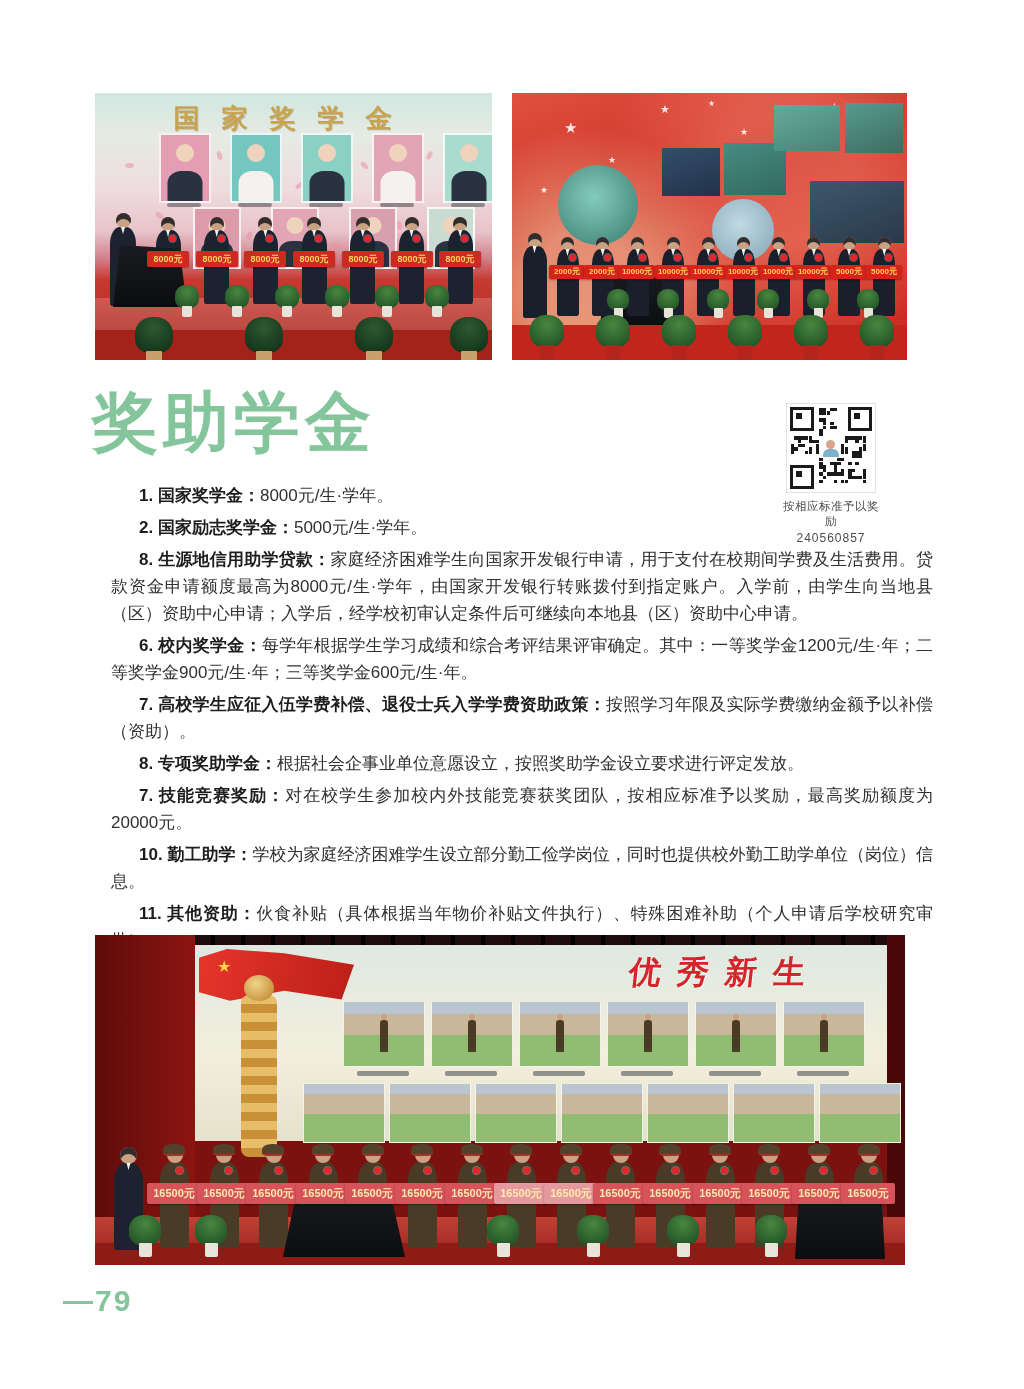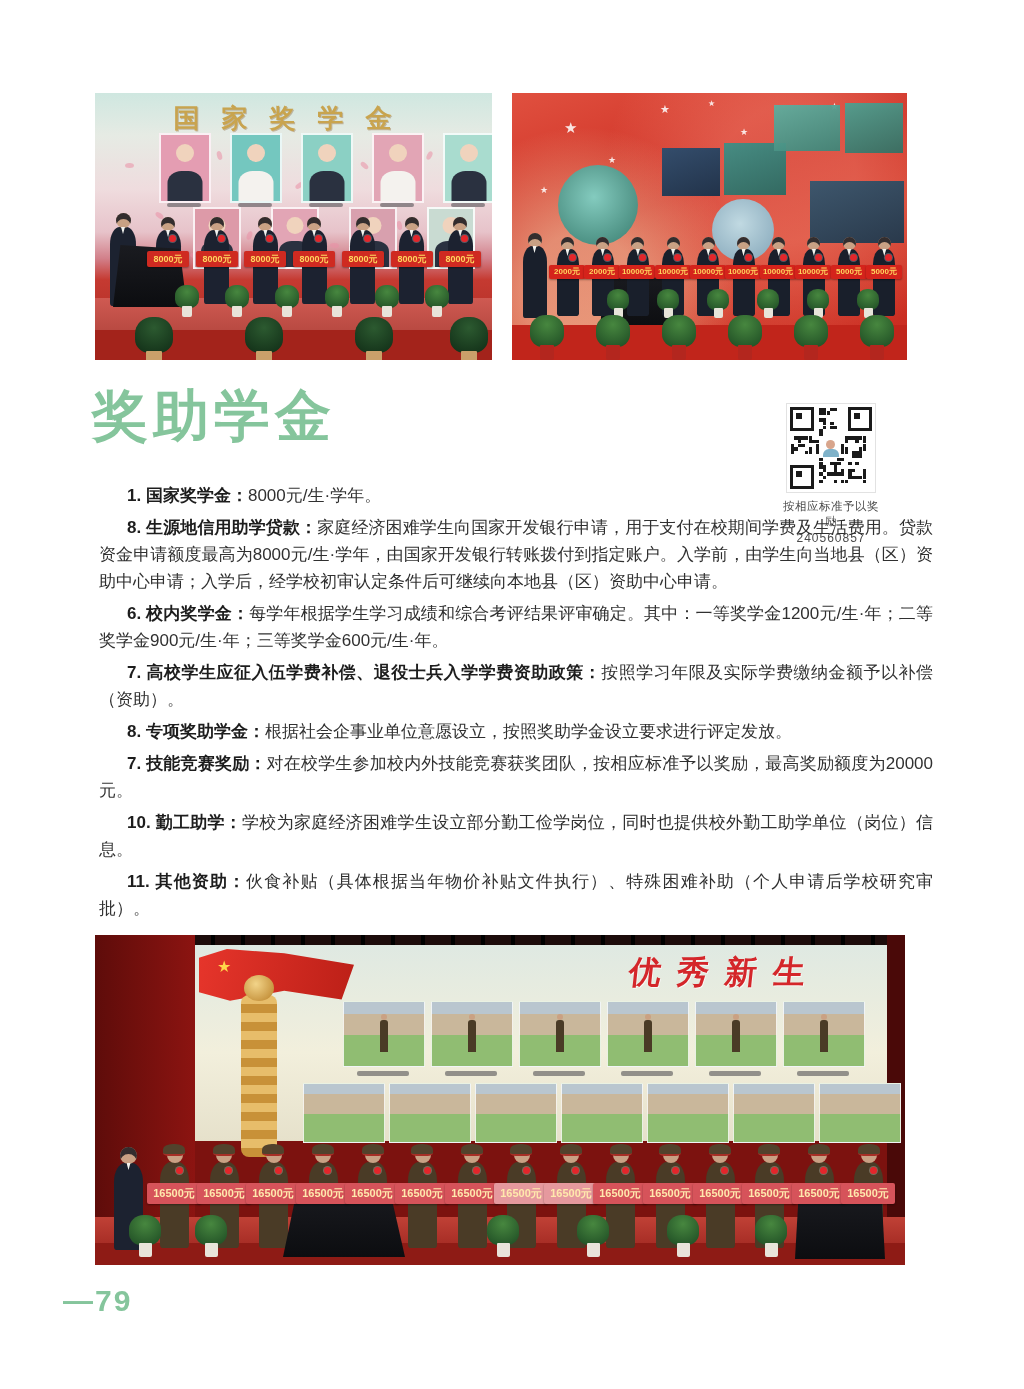--- a/index.html
+++ b/index.html
@@ -44,36 +44,36 @@
   .card{position:absolute;border:1px solid rgba(255,255,255,.8);
         background:linear-gradient(180deg,#b9c6cf 0 18%,#c9b79b 18% 52%,#90bd72 52% 100%);}
   .card .fig{position:absolute;left:50%;transform:translateX(-50%);}
   .screen{position:absolute;background:linear-gradient(180deg,#dfe9e2 0%,#f2efdc 55%,#e6e1cb 100%);}
   .flag{position:absolute;background:linear-gradient(100deg,#e6352b,#bb1f17);
         clip-path:polygon(0 12%,18% 0,55% 6%,100% 22%,92% 70%,55% 58%,20% 72%,0 60%);}
   .pillar{position:absolute;border-radius:8px;
         background:repeating-linear-gradient(0deg,#c89138 0 9px,#e7bd6a 9px 18px);}
   .pillar-top{position:absolute;border-radius:50%;background:radial-gradient(circle at 40% 35%,#f2d489,#b97f26);}
   .stage{position:absolute;left:0;right:0;}
-  .page-title{position:absolute;left:92px;top:386px;margin:0;font-size:56px;line-height:1.1;
-              font-weight:800;letter-spacing:5px;font-family:Liberation Serif, serif;}
+  .page-title{position:absolute;left:92px;top:386px;margin:0;font-size:66px;line-height:1.1;
+              font-weight:800;letter-spacing:5px;}
   .qr-block{position:absolute;left:779px;top:404px;width:104px;text-align:center;}
   .qr{position:relative;width:88px;height:88px;margin:0 auto;background:#fff;
       box-shadow:0 0 0 1px #e2e2e2;}
   .qr-cell{position:absolute;background:#1a1a1a;}
   .qr-finder{position:absolute;width:18px;height:18px;border:3px solid #1a1a1a;background:#fff;}
   .qr-finder::after{content:"";position:absolute;left:3px;top:3px;width:6px;height:6px;background:#1a1a1a;}
   .qr-avatar{position:absolute;left:33px;top:33px;width:22px;height:22px;background:#fff;border-radius:4px;}
   .qr-avatar i{position:absolute;left:6px;top:3px;width:9px;height:9px;border-radius:50%;background:#d8a58c;}
   .qr-avatar b{position:absolute;left:3px;top:12px;width:16px;height:8px;border-radius:6px 6px 0 0;background:#7fb2c9;}
   .qr-cap1{margin-top:7px;font-size:11.5px;color:#4a4a4a;letter-spacing:.5px;}
   .qr-cap2{margin-top:2px;font-size:12px;color:#4a4a4a;letter-spacing:1px;}
   .body-list{position:absolute;left:95px;top:482px;width:838px;font-size:17px;line-height:27px;
              color:#303030;text-align:justify;}
-  .body-list p{margin:0 0 5px 4px;text-indent:1.65em;}
+  .body-list p{margin:0 0 5px 16px;text-indent:1.65em;}
   .body-list b{color:#1d1d1d;}
   .page-number{position:absolute;left:63px;top:1284px;font-size:30px;font-weight:600;letter-spacing:2px;}
 </style>
 </head>
 <body>
 
 <div class="page">
 
   <div class="photo" id="photoA">
     <div class="banner" id="bannerA" style="color: rgb(199, 157, 63);">国家奖学金</div>
@@ -479,20 +479,21 @@
         <div class="qr-cell" style="left: 53.9px; top: 75.5px; width: 3.6px; height: 3.6px;"></div>
         <div class="qr-cell" style="left: 57.5px; top: 75.5px; width: 3.6px; height: 3.6px;"></div>
         <div class="qr-cell" style="left: 75.5px; top: 75.5px; width: 3.6px; height: 3.6px;"></div>
       </div>
     <div class="qr-cap1">按相应标准予以奖励</div>
     <div class="qr-cap2">240560857</div>
   </div>
 
   <div class="body-list" id="list">
       <p><b>1. 国家奖学金：</b><span>8000元/生·学年。</span></p>
+      <p><b>2. 国家励志奖学金：</b><span>5000元/生·学年。</span></p>
       <p><b>8. 生源地信用助学贷款：</b><span>家庭经济困难学生向国家开发银行申请，用于支付在校期间学费及生活费用。贷款资金申请额度最高为8000元/生·学年，由国家开发银行转账拨付到指定账户。入学前，由学生向当地县（区）资助中心申请；入学后，经学校初审认定条件后可继续向本地县（区）资助中心申请。</span></p>
       <p><b>6. 校内奖学金：</b><span>每学年根据学生学习成绩和综合考评结果评审确定。其中：一等奖学金1200元/生·年；二等奖学金900元/生·年；三等奖学金600元/生·年。</span></p>
       <p><b>7. 高校学生应征入伍学费补偿、退役士兵入学学费资助政策：</b><span>按照学习年限及实际学费缴纳金额予以补偿（资助）。</span></p>
       <p><b>8. 专项奖助学金：</b><span>根据社会企事业单位意愿设立，按照奖助学金设立要求进行评定发放。</span></p>
       <p><b>7. 技能竞赛奖励：</b><span>对在校学生参加校内外技能竞赛获奖团队，按相应标准予以奖励，最高奖励额度为20000元。</span></p>
       <p><b>10. 勤工助学：</b><span>学校为家庭经济困难学生设立部分勤工俭学岗位，同时也提供校外勤工助学单位（岗位）信息。</span></p>
       <p><b>11. 其他资助：</b><span>伙食补贴（具体根据当年物价补贴文件执行）、特殊困难补助（个人申请后学校研究审批）。</span></p>
     </div>
 
   <div class="photo" id="photoC">

